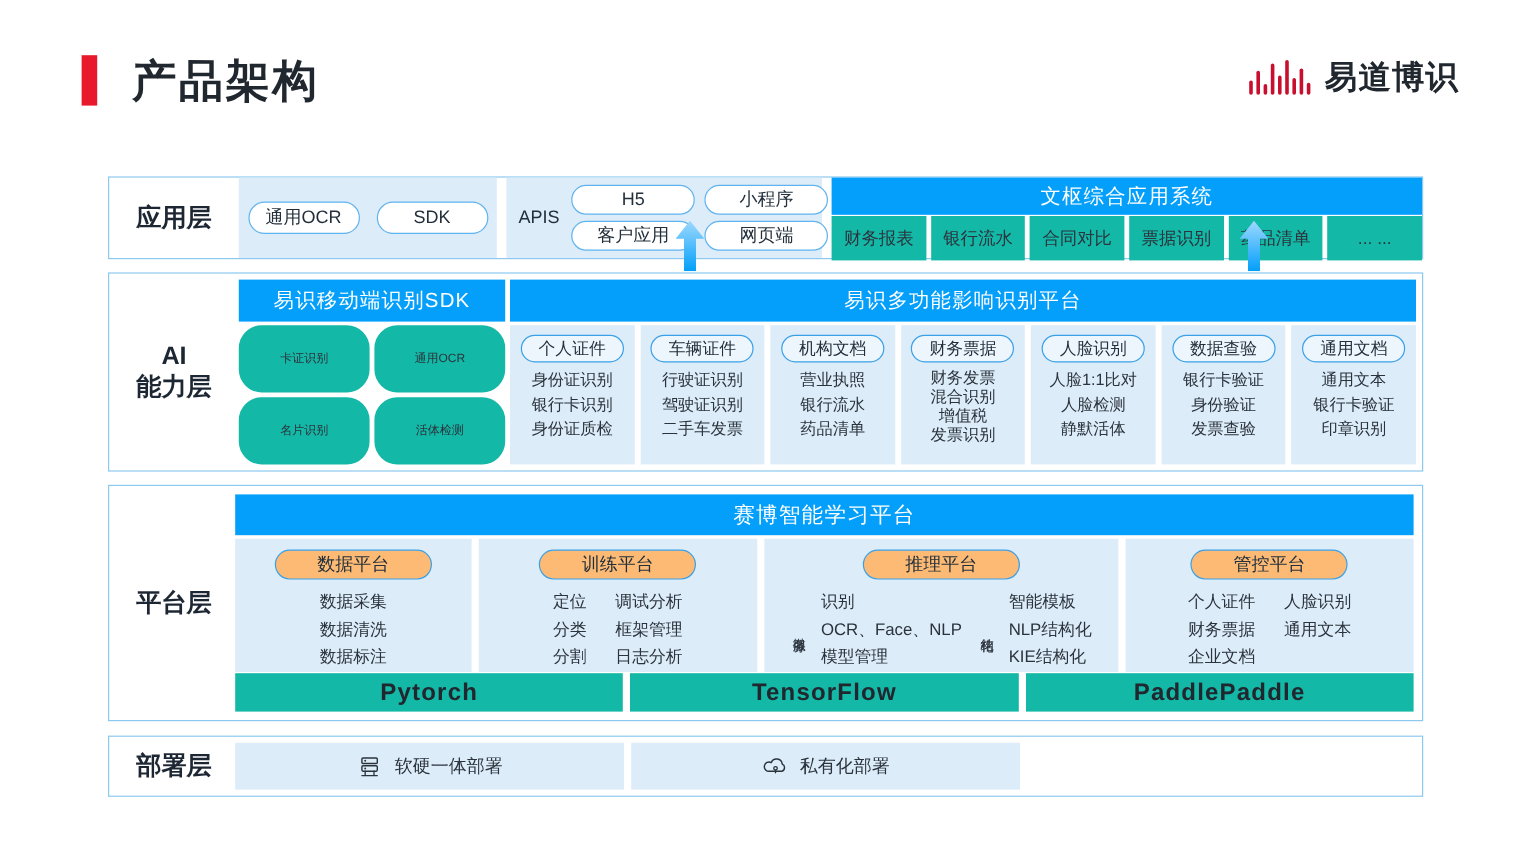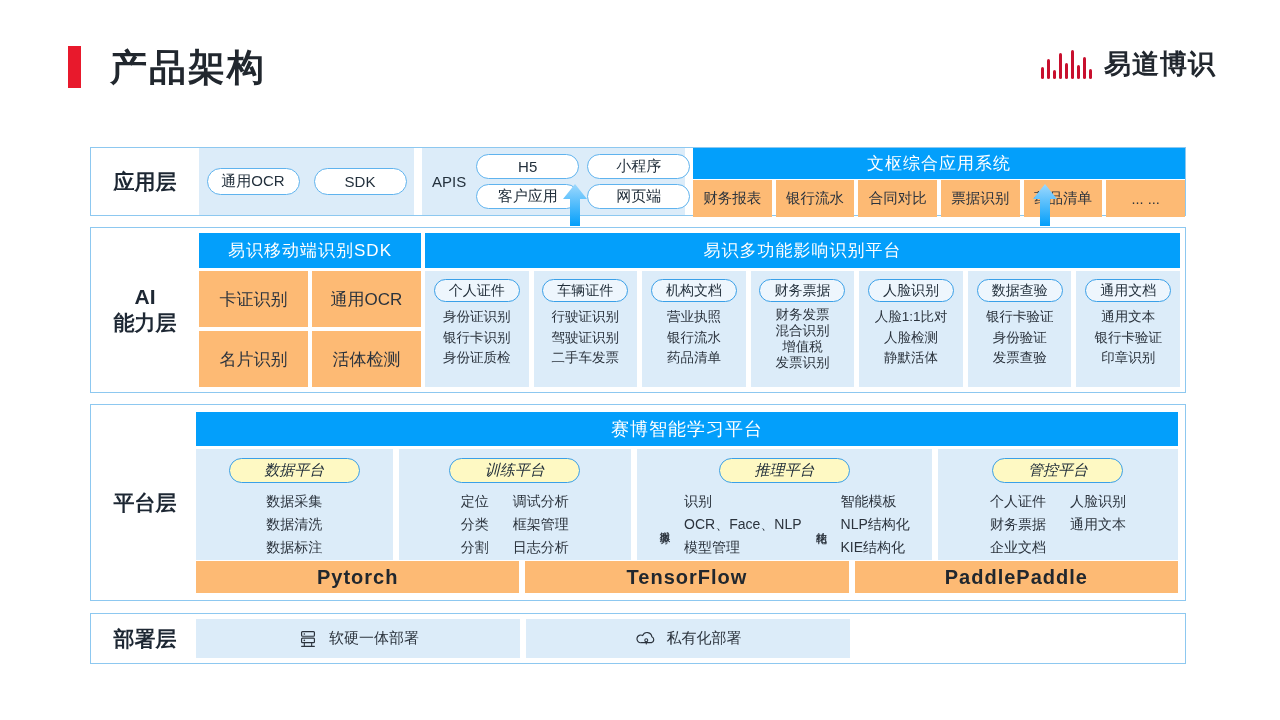--- a/index.html
+++ b/index.html
@@ -33,21 +33,21 @@
   .layer-label {
     position: absolute; left: 0; top: 0; height: 100%;
     width: 108px;
     display: flex; align-items: center; justify-content: center;
     text-align: center; line-height: 1.22;
     font-size: 21px; font-weight: bold; color: #1d2733;
   }
 
   
   .cell {
-    background: #fdba74;
+    background: #14b8a6;
     display: flex; align-items: center; justify-content: center;
     font-size: 15px; color: #2b333d; text-align: center;
   }
   .blue-bar {
     background: #039ffb; color: #ffffff;
     display: flex; align-items: center; justify-content: center;
     font-size: 17px; letter-spacing: 1px;
   }
   .pill {
     border: 1.3px solid #3aa0e8; border-radius: 22px;
@@ -79,37 +79,37 @@
   .app-sys-row .cell { font-size: 14.5px; }
 
   
   .arrow-up { position: absolute; width: 30px; height: 44px; }
 
   
   #ai-layer { left: 90px; top: 227px; width: 1096px; height: 166px; }
   .ai-left { position: absolute; left: 108px; top: 5px; width: 222px; height: 154px; }
   .ai-left-title { width: 100%; height: 35px; }
   .ai-left-grid { margin-top: 3px; display: grid; grid-template-columns: 1fr 1fr; grid-template-rows: 56px 56px; gap: 4px; }
-  .ai-left-grid .cell { font-size: 17px; }
+  .ai-left-grid .cell { font-size: 10px; border-radius: 19px; }
   .ai-right { position: absolute; left: 334px; top: 5px; right: 5px; height: 154px; }
   .ai-right-title { width: 100%; height: 35px; }
   .ai-cols { margin-top: 3px; display: grid; grid-template-columns: repeat(7, 1fr); gap: 5px; height: 116px; }
   .ai-col { background: #dcecf9; display: flex; flex-direction: column; align-items: center; padding-top: 8px; }
   .ai-col .pill { width: 86px; height: 23px; font-size: 14px; background: #eef6fd; }
   .ai-col ul { list-style: none; margin-top: 5px; text-align: center; }
   .ai-col li { font-size: 13.5px; color: #2b333d; line-height: 1.52; white-space: nowrap; }
   .ai-col.tight li { line-height: 1.18; }
 
   
   #platform-layer { left: 90px; top: 404px; width: 1096px; height: 197px; }
   .pf-title { position: absolute; left: 105px; top: 7px; right: 7px; height: 34px; font-size: 18px; }
   .pf-cols { position: absolute; left: 105px; top: 44px; right: 7px; height: 104px;
              display: grid; grid-template-columns: 1.0fr 1.18fr 1.50fr 1.22fr; gap: 6px; }
   .pf-col { background: #dcecf9; display: flex; flex-direction: column; align-items: center; padding-top: 9px; }
-  .pf-col .pill { width: 131px; height: 25px; font-size: 15px; background: #fef9c3; font-style: italic; }
+  .pf-col .pill { width: 131px; height: 25px; font-size: 15px; background: #fdba74; }
   .pf-lists { margin-top: 7px; display: flex; gap: 24px; justify-content: center; }
   .pf-lists ul { list-style: none; }
   .pf-lists li { font-size: 14px; color: #2b333d; line-height: 1.66; white-space: nowrap; }
   .vtag {
     writing-mode: vertical-rl; font-size: 11px; color: #2b333d;
     letter-spacing: 1px; align-self: center; line-height: 1;
   }
   .pf-frameworks { position: absolute; left: 105px; bottom: 7px; right: 7px; height: 32px;
                    display: grid; grid-template-columns: repeat(3, 1fr); gap: 6px; }
   .pf-frameworks .cell { font-size: 20px; font-weight: bold; letter-spacing: 1px; color: #21272e; }

